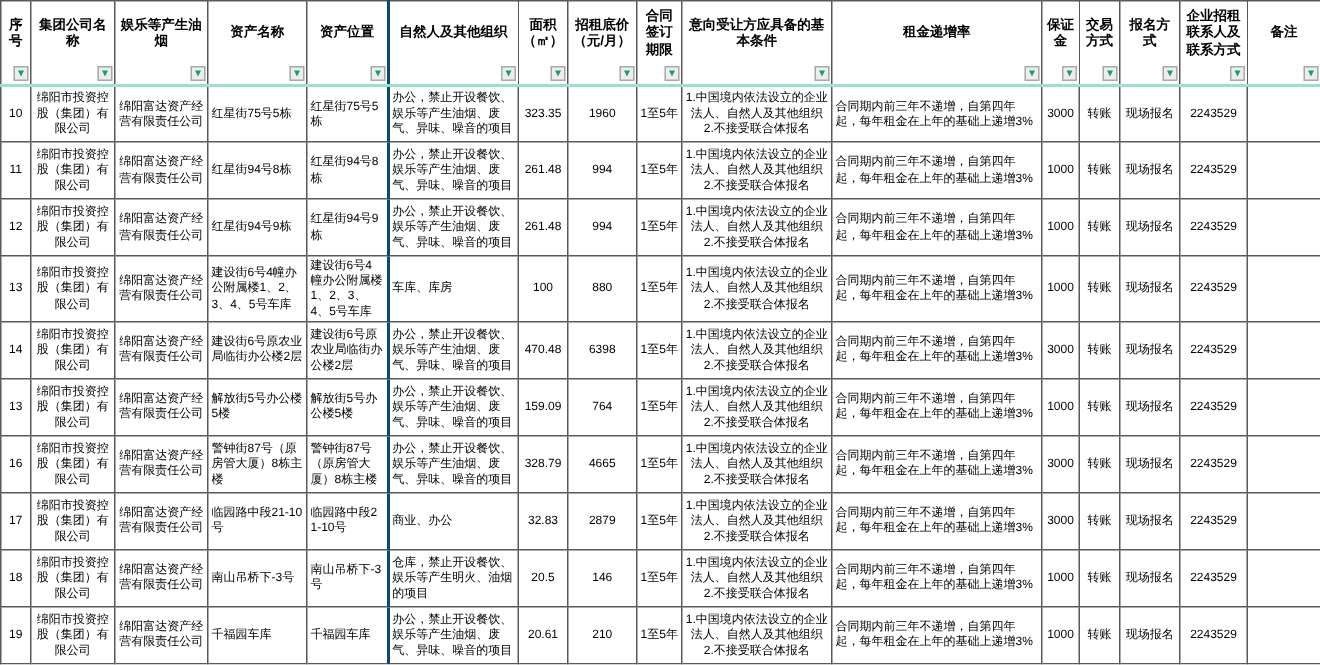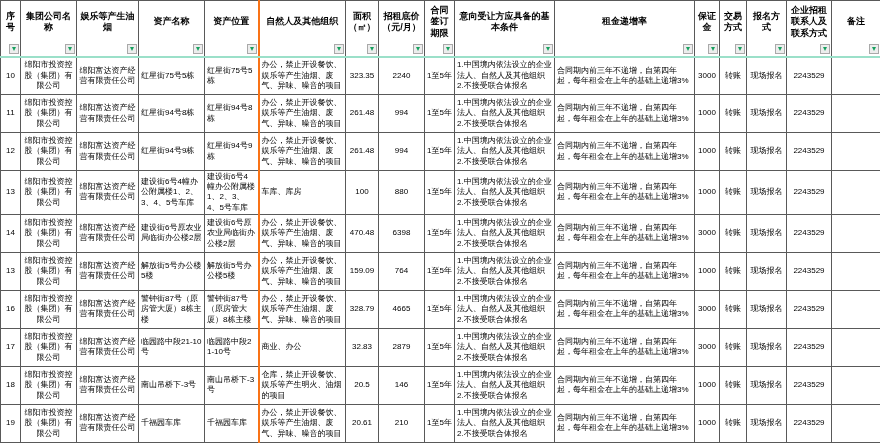--- a/index.html
+++ b/index.html
@@ -35,22 +35,22 @@
     border-bottom: 2px solid #9be0c9; 
     background: #ffffff;
   }
   td {
     vertical-align: middle;
     height: 38px;
     background: #ffffff;
   }
   .a-c { text-align: center; }
   .a-l { text-align: left; }
-  .pre { white-space: pre-line; }
-  .freeze-right { border-right: 2px solid #f97316; } 
+  .pre { white-space: pre-line; text-align: center; }
+  .freeze-right { border-right: 2px solid #0c4a6e; } 
   .filter-btn {
     position: absolute;
     right: 1px; bottom: 2px;
     width: 10px; height: 10px;
     background: #ededed;
     border: 1px solid #a9a9a9;
     display: flex;
     align-items: center;
     justify-content: center;
     cursor: pointer;
@@ -138,21 +138,21 @@
     </thead>
   <tbody>
       <tr>
         <td class="a-c">10</td>
         <td class="a-c">绵阳市投资控股（集团）有限公司</td>
         <td class="a-c">绵阳富达资产经营有限责任公司</td>
         <td class="a-l">红星街75号5栋</td>
         <td class="a-l freeze-right">红星街75号5栋</td>
         <td class="a-l">办公，禁止开设餐饮、娱乐等产生油烟、废气、异味、噪音的项目</td>
         <td class="a-c">323.35</td>
-        <td class="a-c">2240</td>
+        <td class="a-c">1960</td>
         <td class="a-c">1至5年</td>
         <td class="a-l pre">1.中国境内依法设立的企业法人、自然人及其他组织
 2.不接受联合体报名</td>
         <td class="a-l">合同期内前三年不递增，自第四年起，每年租金在上年的基础上递增3%</td>
         <td class="a-c">3000</td>
         <td class="a-c">转账</td>
         <td class="a-c">现场报名</td>
         <td class="a-c">2243529</td>
         <td class="a-c"></td>
       </tr>

